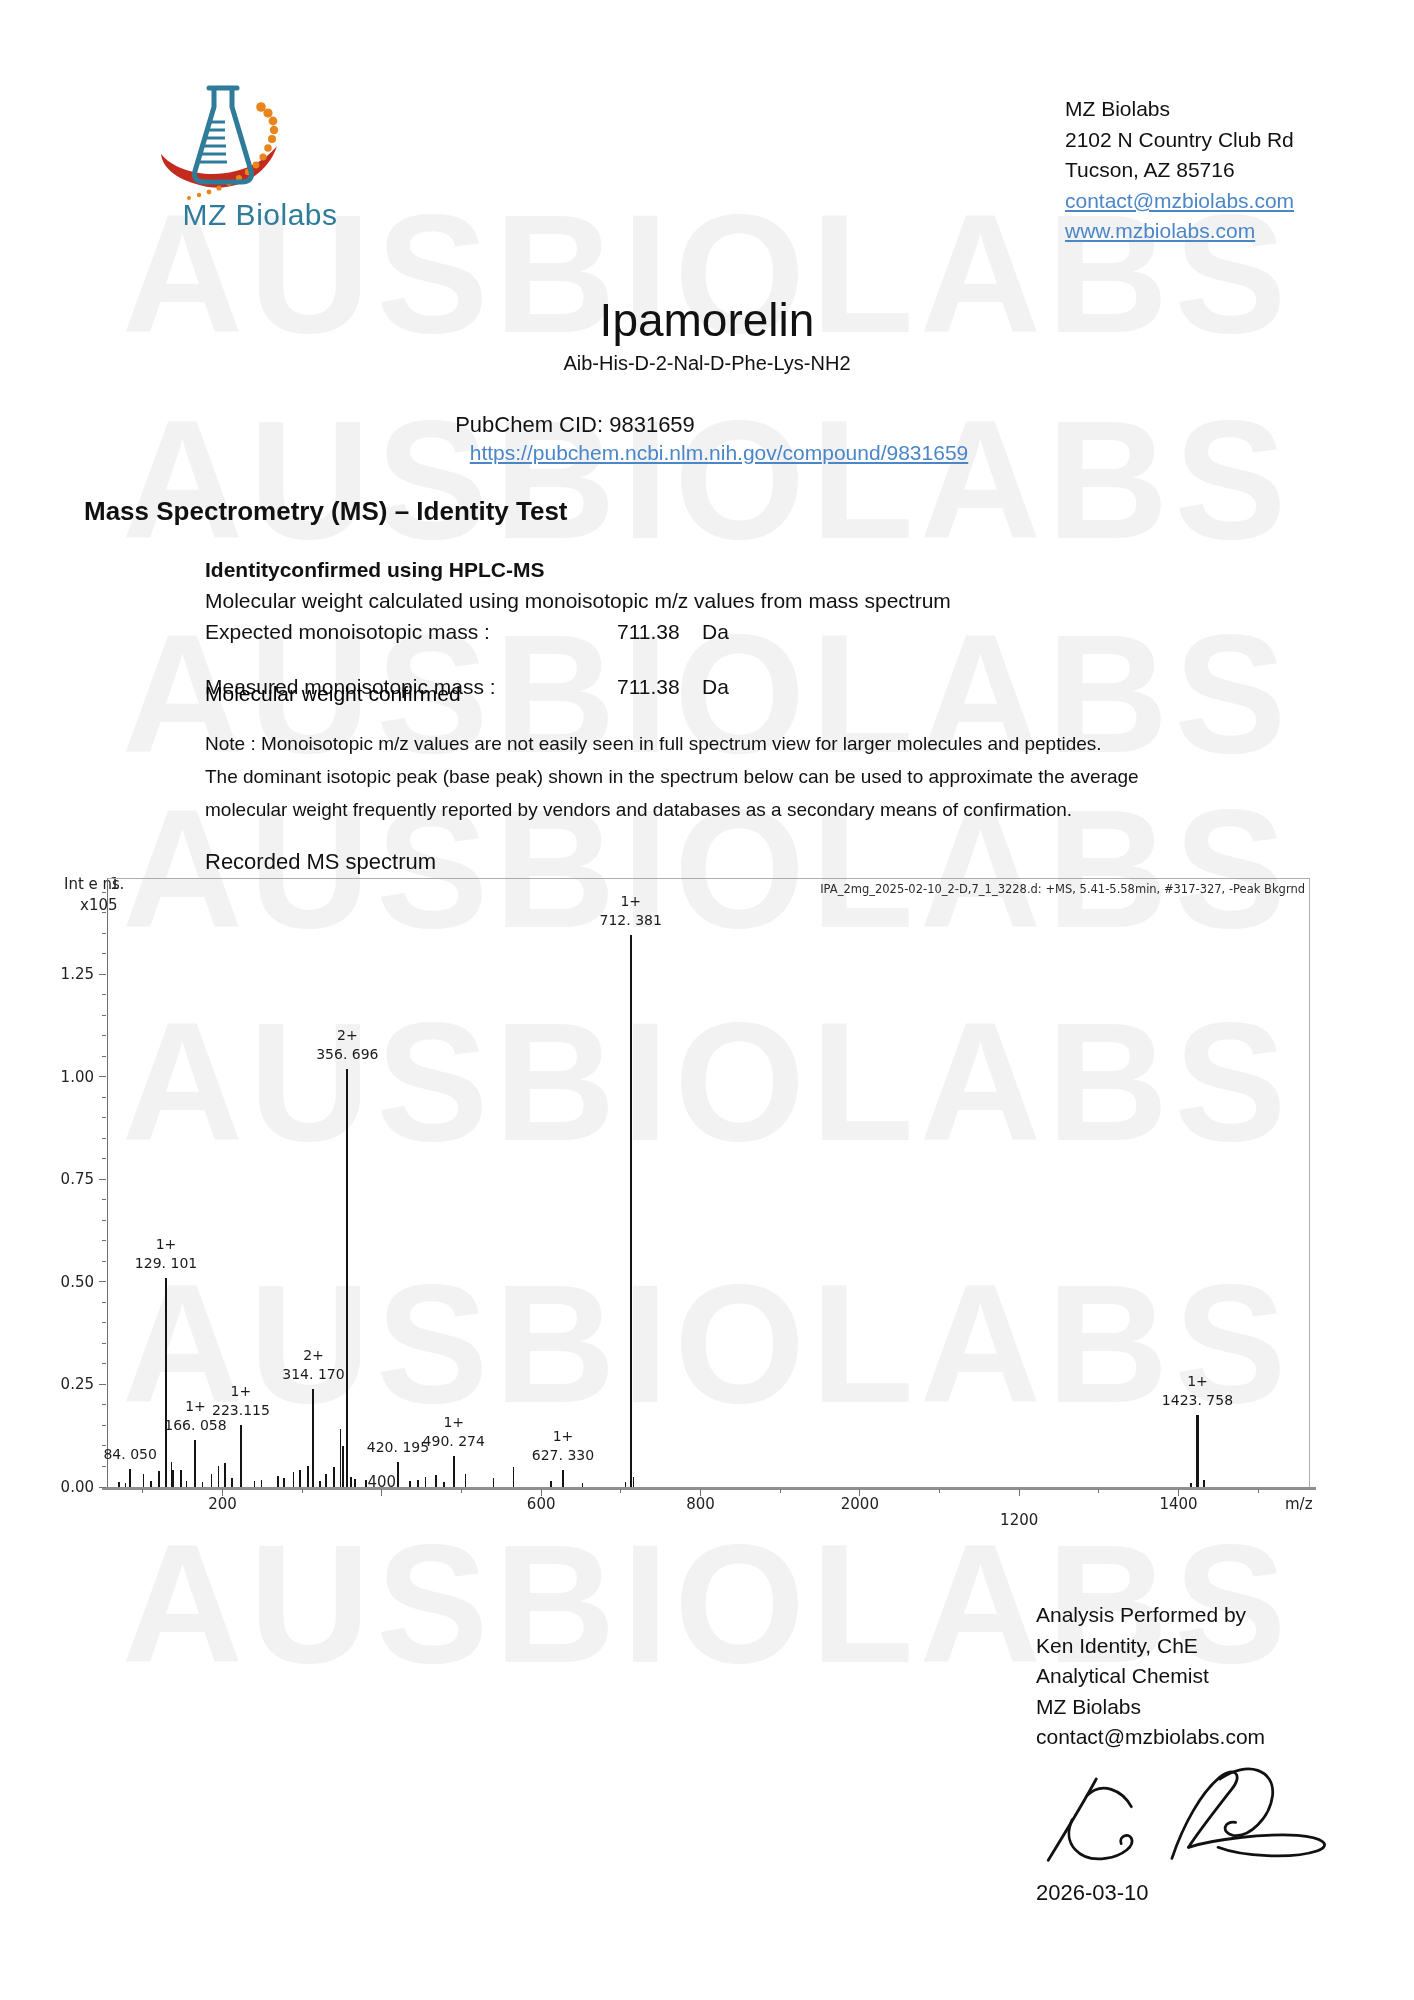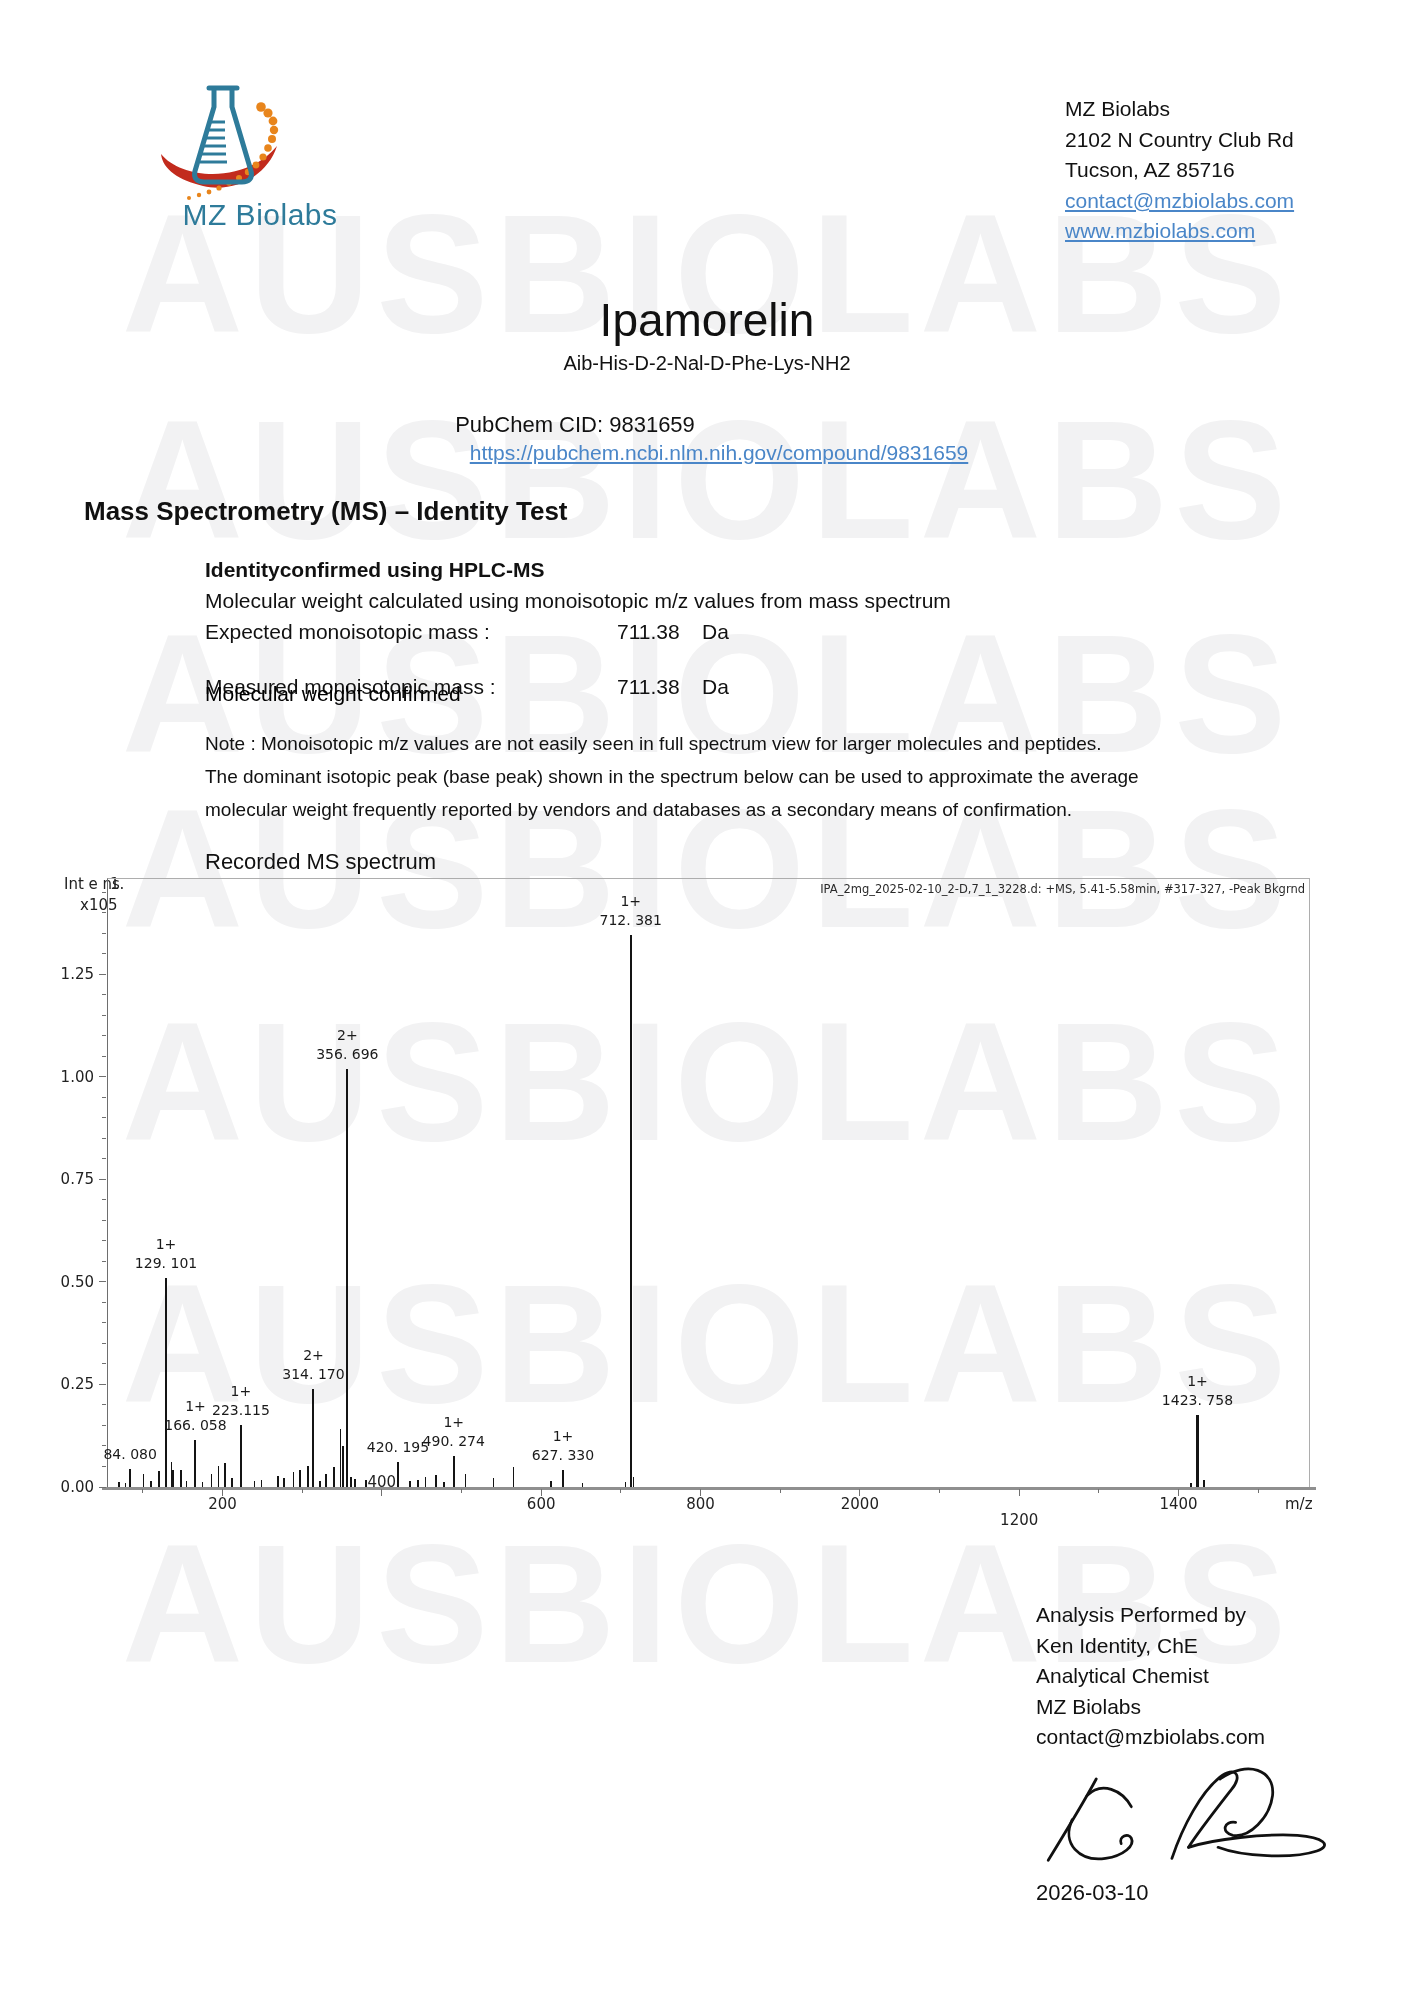--- a/index.html
+++ b/index.html
@@ -201,21 +201,21 @@
       <div class="peak" style="left: 492.594px; top: 607.978px; width: 1.6px; height: 9.02222px;"></div>
       <div class="peak" style="left: 512.511px; top: 597.315px; width: 1.6px; height: 19.6848px;"></div>
       <div class="peak" style="left: 549.956px; top: 611.259px; width: 1.6px; height: 5.74141px;"></div>
       <div class="peak" style="left: 581.823px; top: 612.899px; width: 1.6px; height: 4.10101px;"></div>
       <div class="peak" style="left: 624.844px; top: 612.079px; width: 1.6px; height: 4.92121px;"></div>
       <div class="peak" style="left: 632.811px; top: 606.747px; width: 1.6px; height: 10.2525px;"></div>
       <div class="peak" style="left: 1190.49px; top: 612.899px; width: 1.6px; height: 4.10101px;"></div>
       <div class="peak" style="left: 1203.24px; top: 609.618px; width: 1.6px; height: 7.38182px;"></div>
       <div class="peak" style="left: 129.168px; top: 598.545px; width: 2px; height: 18.4545px;"></div>
       <div class="peak-label" style="left: 65.1677px; top: 574.545px;">
-        <div>84. 080</div>
+        <div>84. 050</div>
       </div>
       <div class="peak" style="left: 165.035px; top: 407.848px; width: 2px; height: 209.152px;"></div>
       <div class="peak-label" style="left: 101.035px; top: 364.848px;">
         <div>1+</div>
         <div>129. 101</div>
       </div>
       <div class="peak" style="left: 194.479px; top: 569.838px; width: 2px; height: 47.1616px;"></div>
       <div class="peak-label" style="left: 130.479px; top: 526.838px;">
         <div>1+</div>
         <div>166. 058</div>

